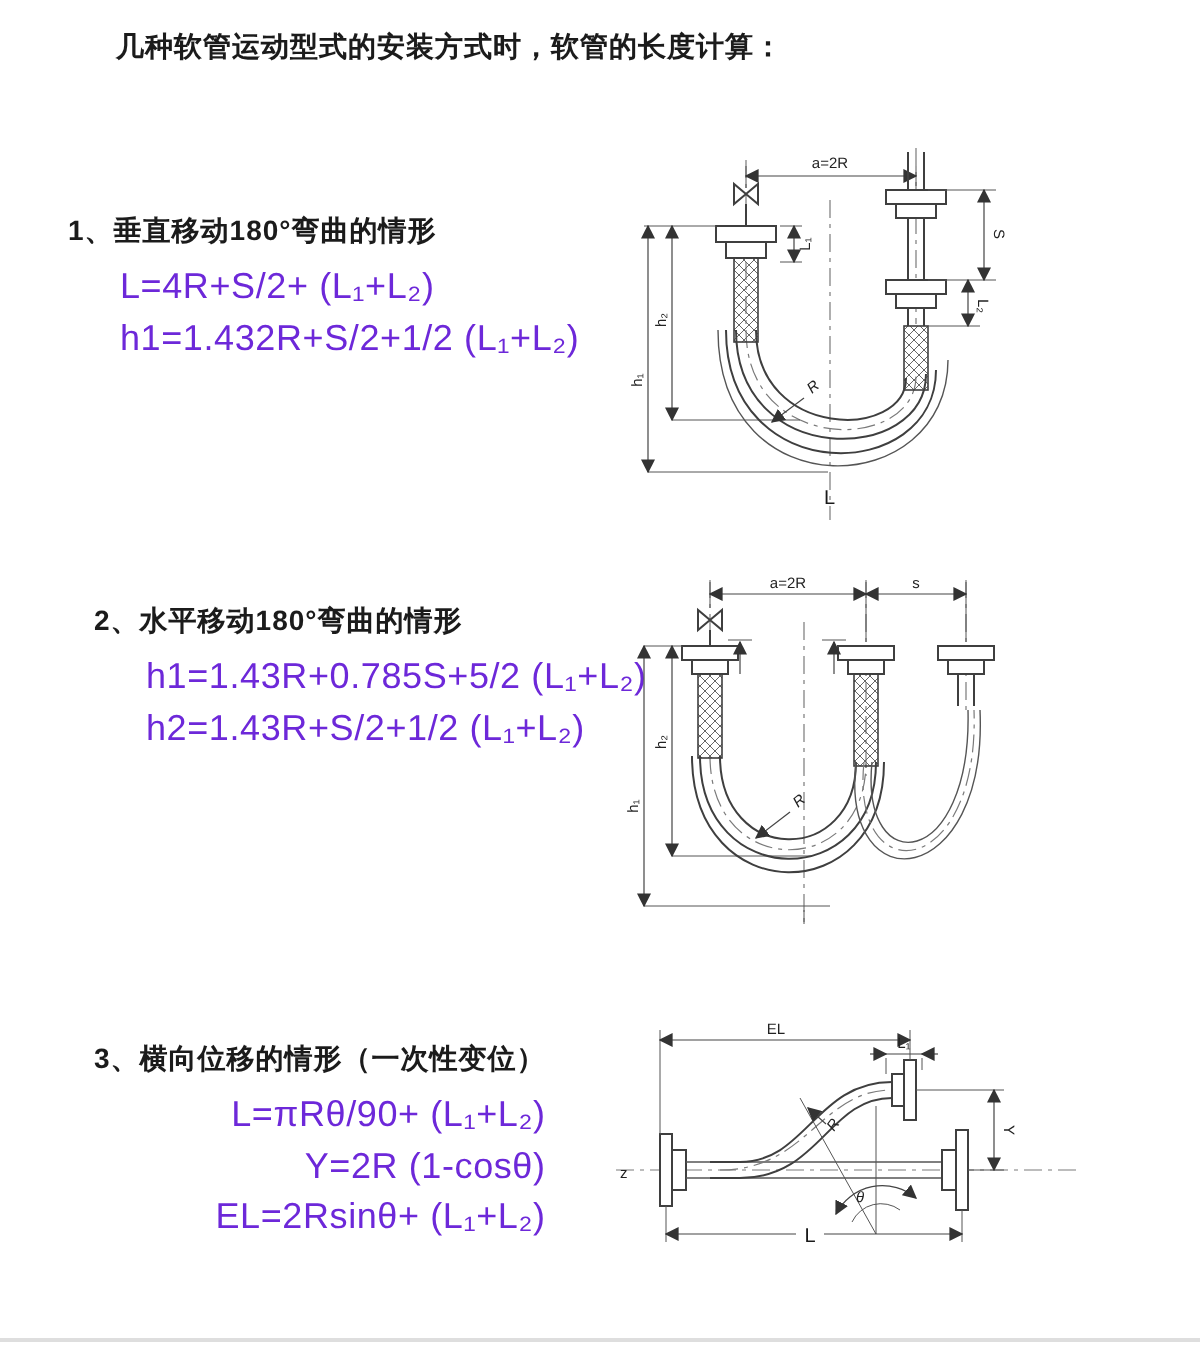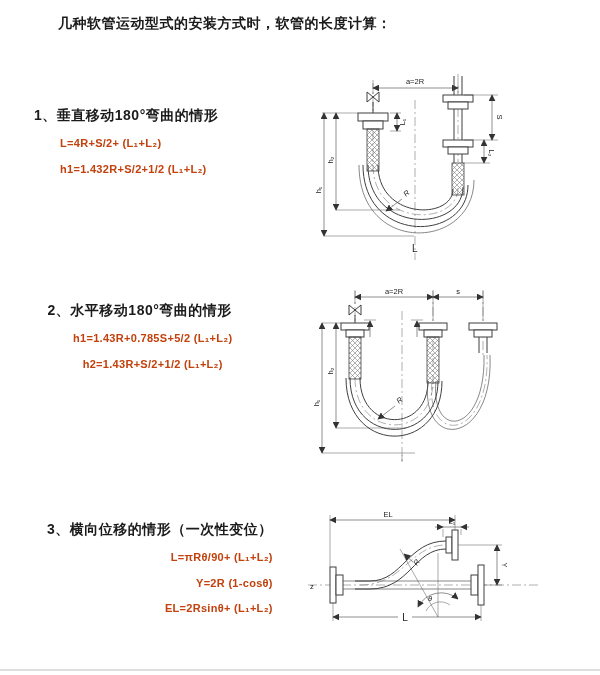--- a/index.html
+++ b/index.html
@@ -4,22 +4,22 @@
 <style>
   html,body{margin:0;padding:0;background:#fff;}
   body{width:600px;height:675px;overflow:hidden;position:relative;
        font-family:"Liberation Sans",sans-serif;color:#1b1b1b;}
   .page{position:absolute;inset:0;background:#ffffff;}
   .title{position:absolute;left:32px;top:15px;font-size:14px;font-weight:600;
          letter-spacing:0.5px;white-space:nowrap;margin-left:26px;}
   .section{position:absolute;}
   .sec-heading{font-size:14px;font-weight:600;letter-spacing:0.5px;margin:0 0 10px 0;white-space:nowrap;}
   .formulas{margin-left:26px;}
-  .formula{font-size:11px;font-weight:700;margin:0 0 8.5px 0;letter-spacing:0.3px;
-           color:#c2410c;white-space:nowrap;line-height:17px;}
+  .formula{font-size:18px;font-weight:400;margin:0 0 8.5px 0;letter-spacing:0.3px;
+           color:#6d28d9;white-space:nowrap;line-height:17px;}
   .diagram{position:absolute;}
   svg{display:block;}
   .ln{stroke:#3f3f3f;stroke-width:1;fill:none;}
   .ln2{stroke:#555;stroke-width:0.7;fill:none;}
   .cl{stroke:#7a7a7a;stroke-width:0.6;fill:none;stroke-dasharray:9 3 2 3;}
   .dim{stroke:#444;stroke-width:0.6;fill:none;}
   .ext{stroke:#555;stroke-width:0.5;fill:none;}
   .dl{font-family:"Liberation Sans",sans-serif;font-size:7.5px;fill:#222;}
   .dlb{font-family:"Liberation Sans",sans-serif;font-size:10px;fill:#1a1a1a;}
   .hrect{stroke:#3f3f3f;stroke-width:0.8;}
@@ -34,21 +34,21 @@
   <div class="title">几种软管运动型式的安装方式时，软管的长度计算：</div>
 
   <div class="section" style="left:34px;top:107px;">
     <p class="sec-heading">1、垂直移动180°弯曲的情形</p>
     <div class="formulas">
       <p class="formula">L=4R+S/2+ (L₁+L₂)</p>
       <p class="formula">h1=1.432R+S/2+1/2 (L₁+L₂)</p>
     </div>
   </div>
 
-  <div class="section" style="left:47px;top:302px;text-align:center;">
+  <div class="section" style="left:47px;top:302px;">
     <p class="sec-heading">2、水平移动180°弯曲的情形</p>
     <div class="formulas">
       <p class="formula">h1=1.43R+0.785S+5/2 (L₁+L₂)</p>
       <p class="formula">h2=1.43R+S/2+1/2 (L₁+L₂)</p>
     </div>
   </div>
 
   <div class="section" style="left:47px;top:521px;text-align:right;">
     <p class="sec-heading">3、横向位移的情形（一次性变位）</p>
     <div class="formulas">

